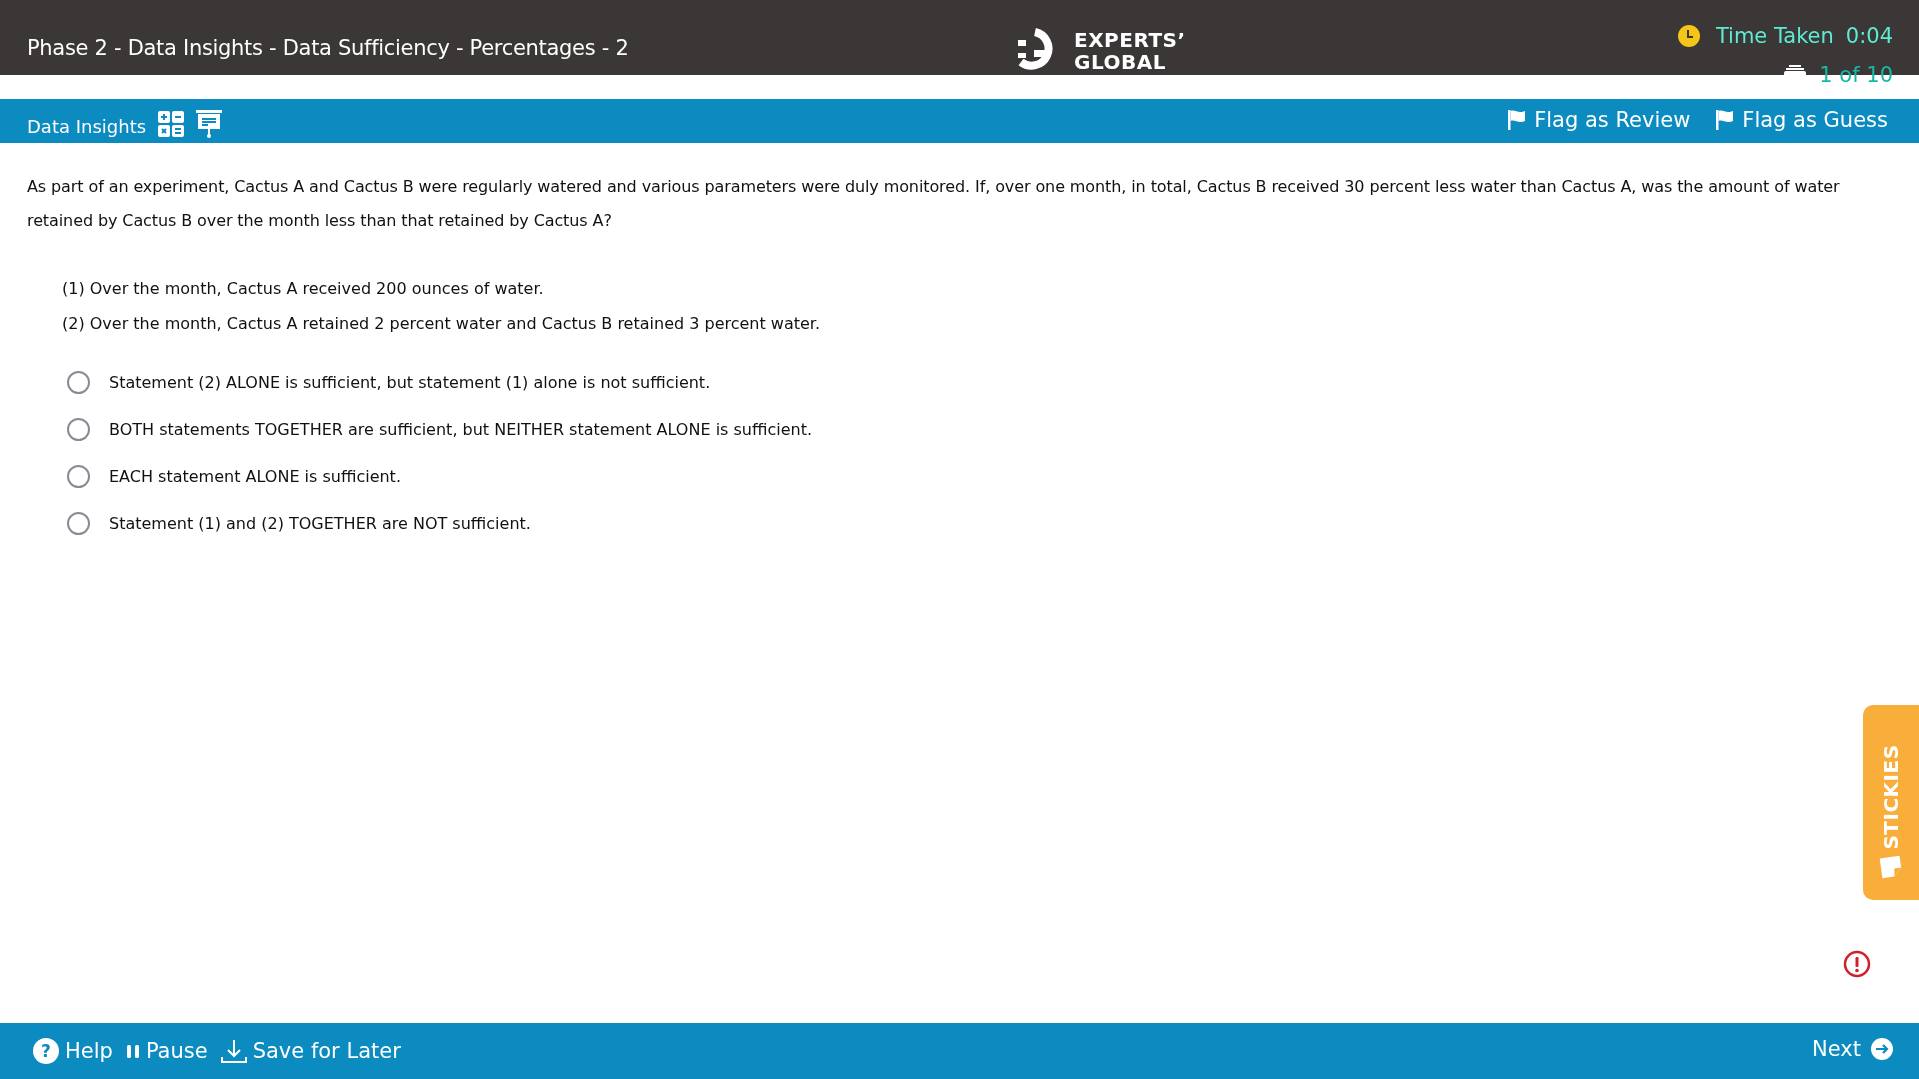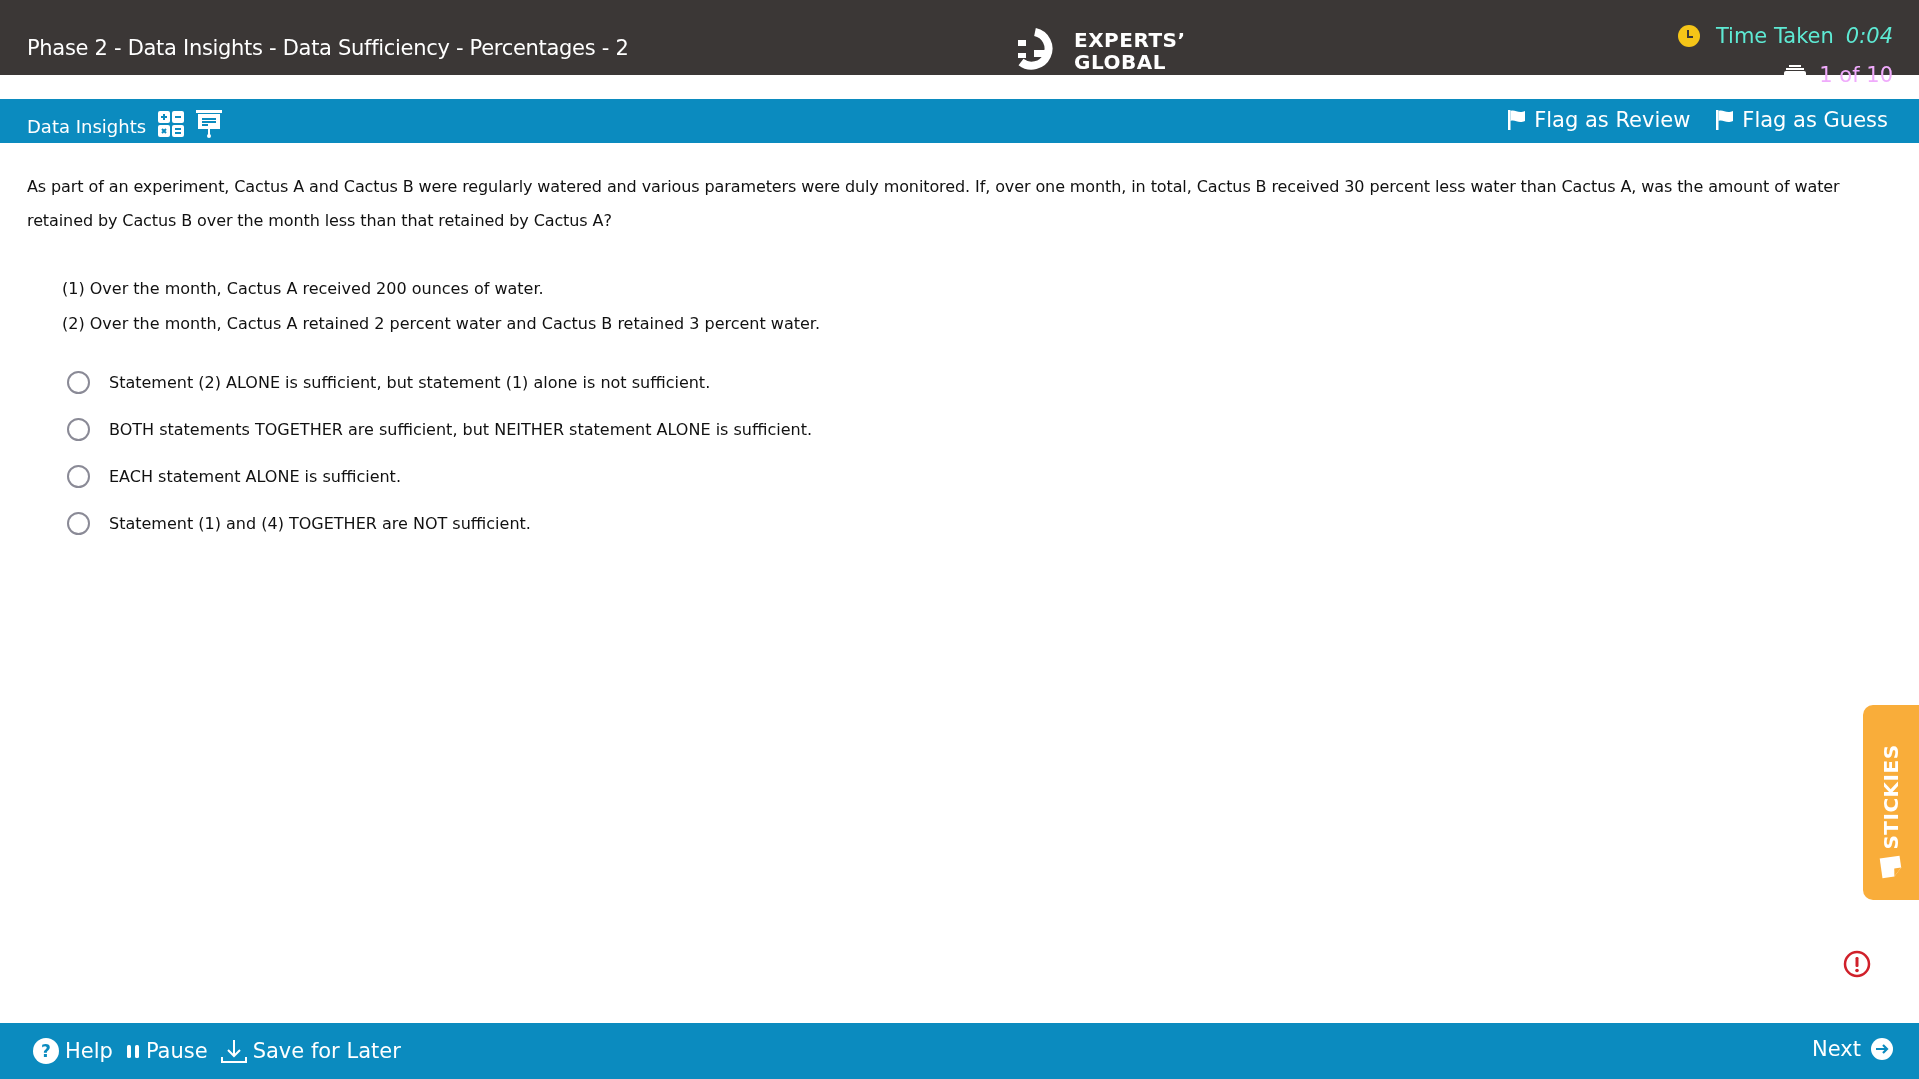--- a/index.html
+++ b/index.html
@@ -19,23 +19,23 @@
   .logo svg { width: 38px; height: 46px; }
   .logo .logo-text {
     margin-left: 20px; font-family: "DejaVu Sans", sans-serif; font-weight: bold;
     font-size: 20px; line-height: 22px; letter-spacing: 0.5px;
   }
   .timer {
     position: absolute; right: 26px; top: 24px; display: flex; align-items: center;
     color: #5eead4; font-size: 21px;
   }
   .timer .clock { width: 22px; height: 22px; margin-right: 16px; }
-  .timer .time-val { margin-left: 12px; font-style: italic; }
+  .timer .time-val { margin-left: 12px; }
   .counter {
-    position: absolute; right: 26px; top: 63px; display: flex; align-items: center; font-size: 21px; color: #f0abfc;
+    position: absolute; right: 26px; top: 63px; display: flex; align-items: center; font-size: 21px; color: #14b8a6;
   }
   .counter .stack { width: 24px; height: 22px; margin-right: 12px; }
 
   .subbar {
     position: absolute; left: 0; top: 99px; width: 1919px; height: 44px; background: #0b8bbf; color: #fff;
   }
   .subbar .section { position: absolute; left: 27px; top: 11px; font-size: 18px; display: flex; align-items: center; }
   .subbar .section .ico { margin-left: 12px; display: inline-block; }
   .flags { position: absolute; right: 31px; top: 9px; display: flex; font-size: 21px; }
   .flag { display: flex; align-items: center; margin-left: 26px; cursor: pointer; }
@@ -169,21 +169,21 @@
     <div class="choice">
       <span class="radio"></span>
       <span>BOTH statements TOGETHER are sufficient, but NEITHER statement ALONE is sufficient.</span>
     </div>
     <div class="choice">
       <span class="radio"></span>
       <span>EACH statement ALONE is sufficient.</span>
     </div>
     <div class="choice">
       <span class="radio"></span>
-      <span>Statement (1) and (4) TOGETHER are NOT sufficient.</span>
+      <span>Statement (1) and (2) TOGETHER are NOT sufficient.</span>
     </div>
   </div>
 </div>
 
 <div class="stickies">
   <div class="lbl">STICKIES</div>
   <svg viewBox="0 0 28 28">
     <path d="M4 4 H24 V16 L16 24 H4 Z" fill="#fff" transform="rotate(-8 14 14)"></path>
     <path d="M16 24 L24 16 H17 Z" fill="#f9ad3a" transform="rotate(-8 14 14)"></path>
   </svg>

